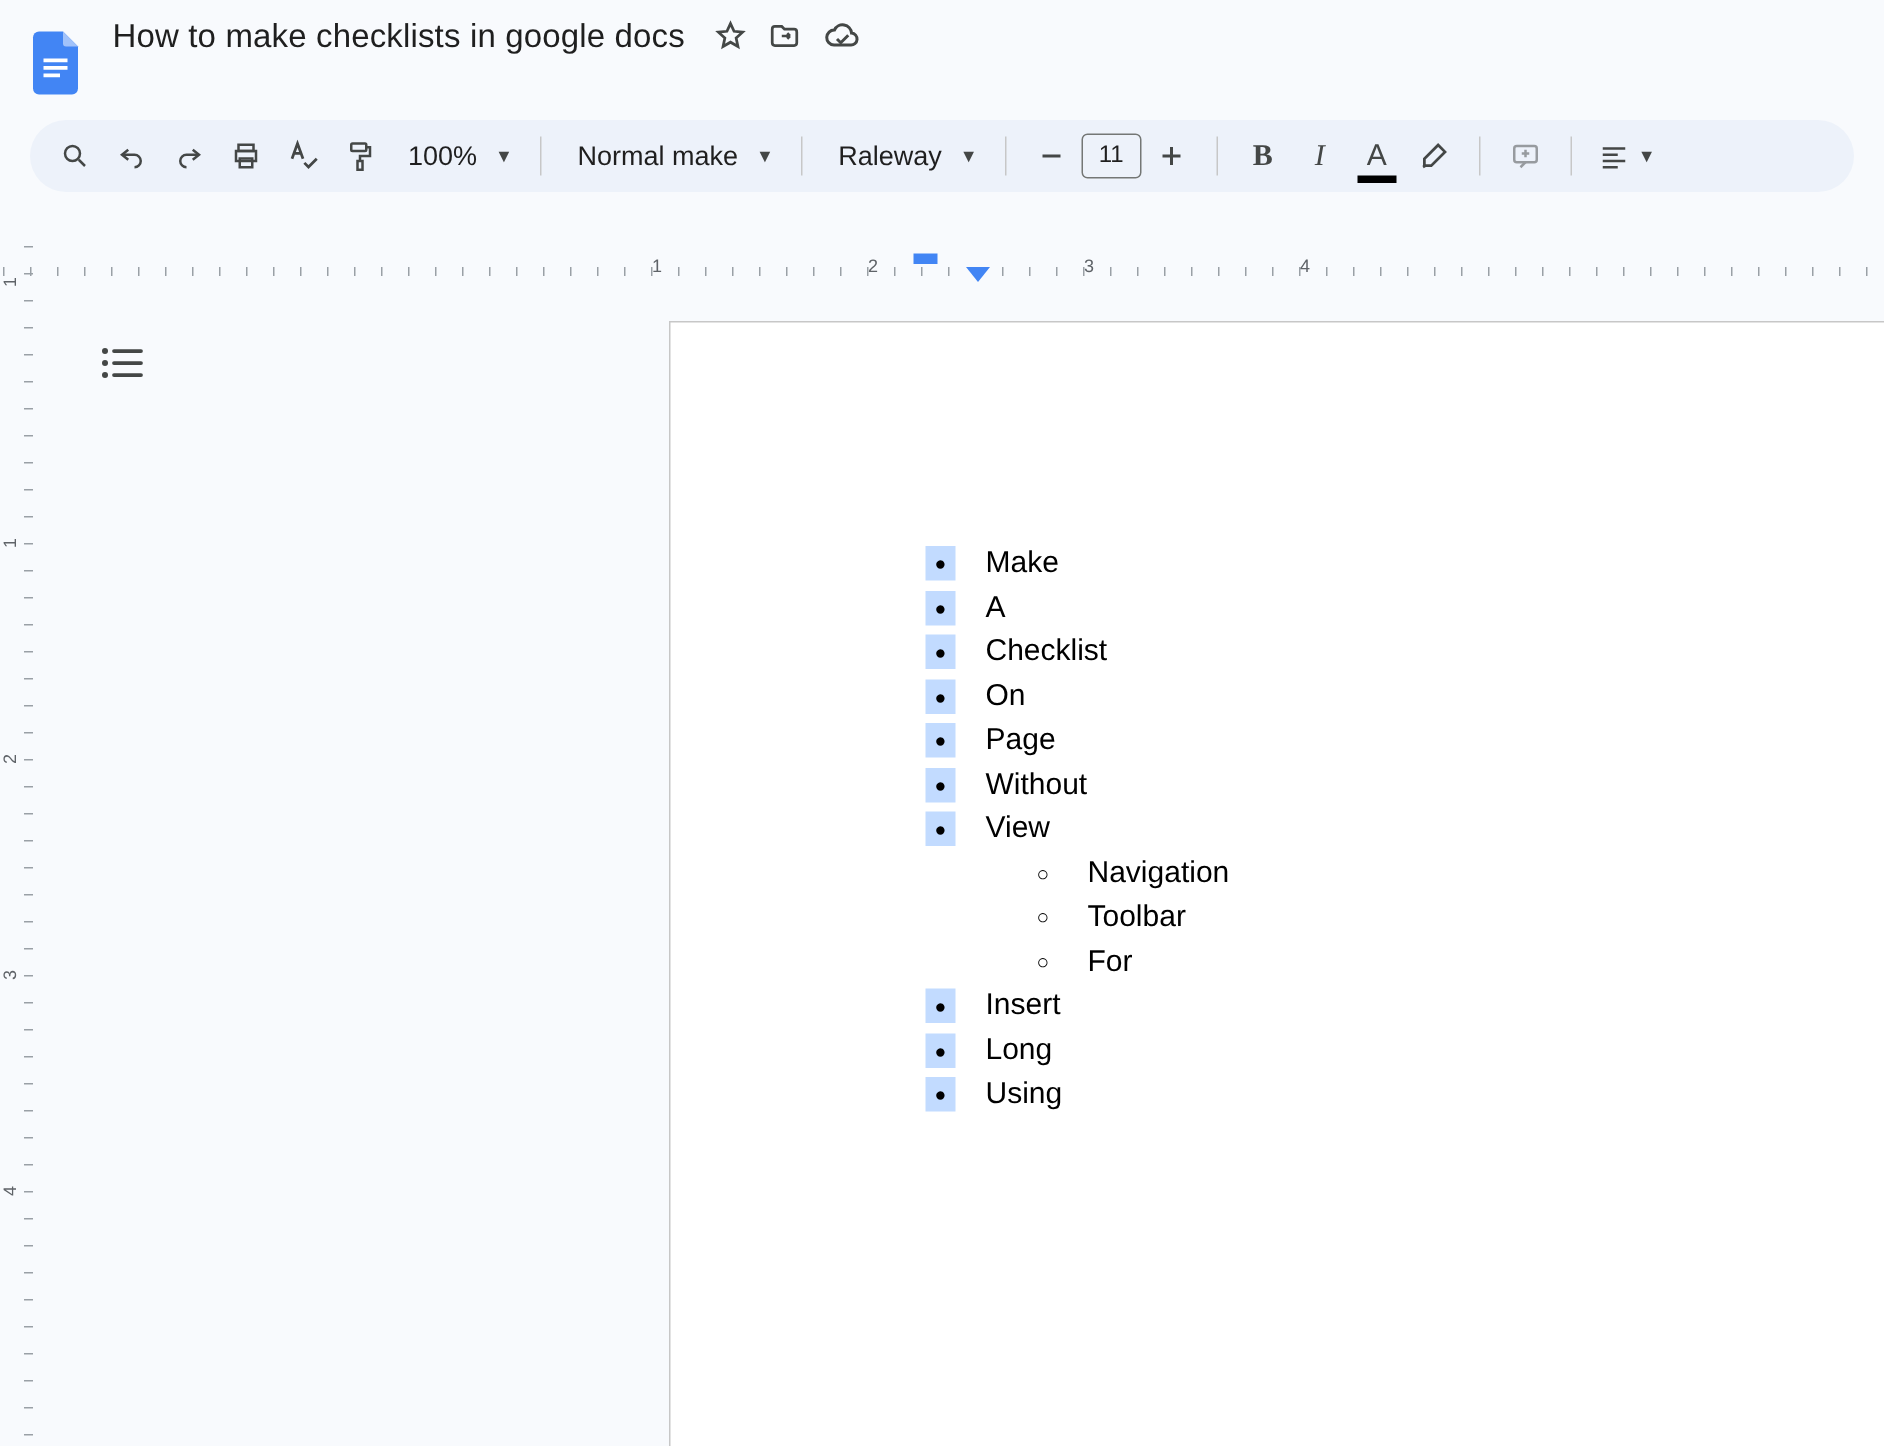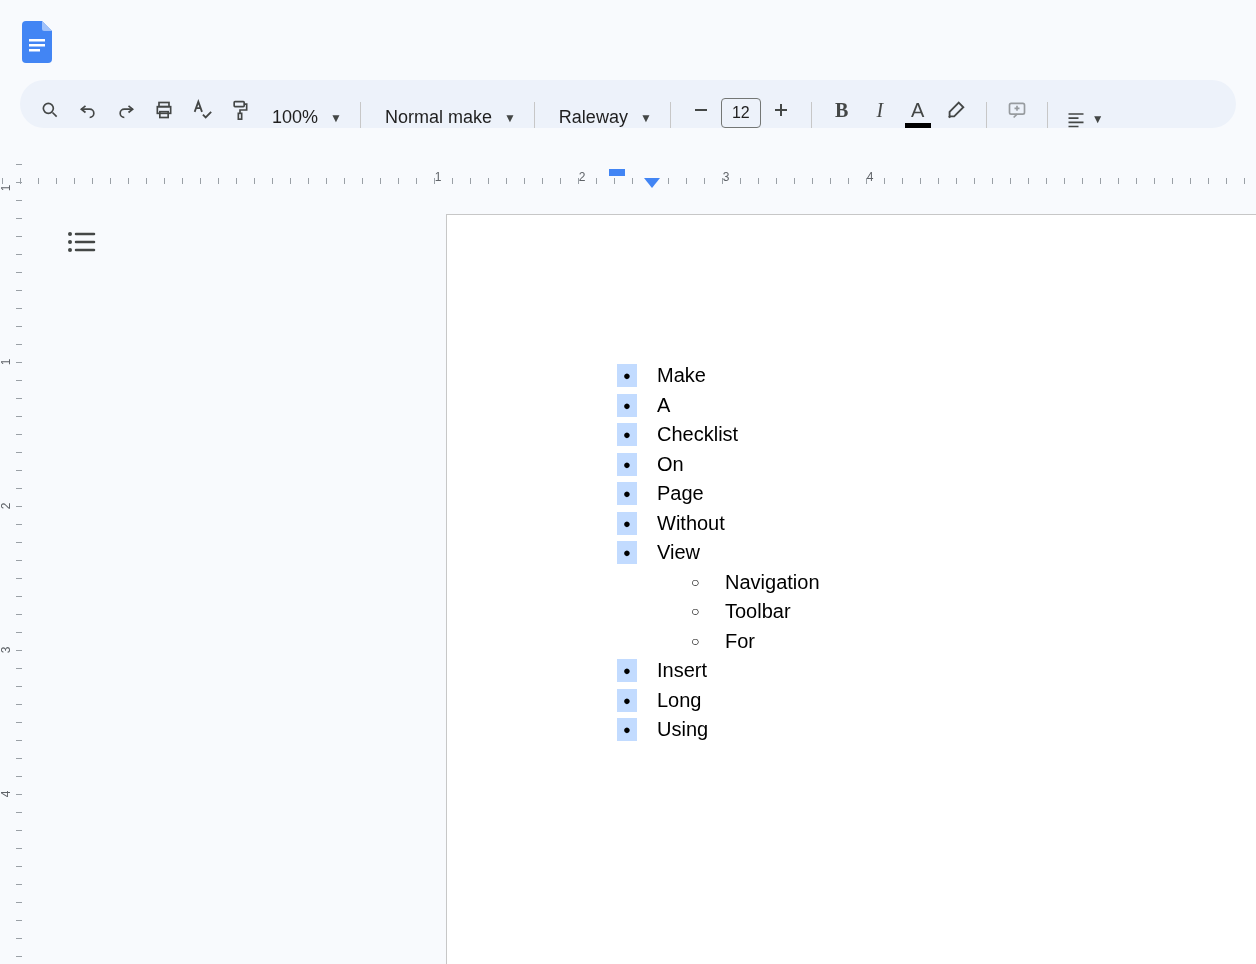--- a/index.html
+++ b/index.html
@@ -63,21 +63,21 @@
     cursor: default;
   }
 
   
   .toolbar {
     margin: 12px 20px 0 20px;
     background: #edf2fa;
     border-radius: 28px;
     height: 48px;
     display: flex;
-    align-items: flex-end;
+    align-items: center;
     padding: 0 12px;
     gap: 2px;
     color: #444746;
     width: 1216px;
   }
   .tb-btn {
     width: 36px;
     height: 36px;
     display: flex;
     align-items: center;
@@ -284,20 +284,40 @@
   <div class="docs-logo">
     <svg width="40" height="48" viewBox="0 0 40 48">
       <path d="M8 4 h16 l10 10 v28 a4 4 0 0 1 -4 4 H8 a4 4 0 0 1 -4 -4 V8 a4 4 0 0 1 4 -4 z" fill="#4285f4"></path>
       <path d="M24 4 l10 10 h-8 a2 2 0 0 1 -2 -2 z" fill="#a1c2fa"></path>
       <rect x="11" y="22" width="16" height="2.5" fill="#fff"></rect>
       <rect x="11" y="27" width="16" height="2.5" fill="#fff"></rect>
       <rect x="11" y="32" width="11" height="2.5" fill="#fff"></rect>
     </svg>
   </div>
   <div class="title-col">
+    <div class="doc-title-row">
+      <div class="doc-title">How to make checklists in google docs</div>
+      <div class="title-icon">
+        <svg width="22" height="22" viewBox="0 0 24 24" fill="none" stroke="#444746" stroke-width="2">
+            <path d="M12 3 l2.6 5.6 6.2 .6 -4.7 4.3 1.3 6.1 -5.4 -3.1 -5.4 3.1 1.3 -6.1 -4.7 -4.3 6.2 -.6 z"></path>
+          </svg>
+      </div>
+      <div class="title-icon">
+        <svg width="22" height="20" viewBox="0 0 24 22" fill="none" stroke="#444746" stroke-width="2">
+            <path d="M3 6 a2 2 0 0 1 2 -2 h5 l2 2 h7 a2 2 0 0 1 2 2 v8 a2 2 0 0 1 -2 2 H5 a2 2 0 0 1 -2 -2 z"></path>
+            <path d="M10 11 h6 m0 0 l-2 -2 m2 2 l-2 2"></path>
+          </svg>
+      </div>
+      <div class="title-icon">
+        <svg width="26" height="20" viewBox="0 0 26 20" fill="none" stroke="#444746" stroke-width="2">
+            <path d="M8 16 a5 5 0 0 1 .3 -10 a6 6 0 0 1 11.4 2 a4 4 0 0 1 -.7 8 z"></path>
+            <path d="M10 12 l2.5 2.5 5 -5"></path>
+          </svg>
+      </div>
+    </div>
   </div>
 </div>
 
 <div class="toolbar">
   <div class="tb-btn">
     <svg width="20" height="20" viewBox="0 0 24 24" fill="none" stroke="#444746" stroke-width="2">
         <circle cx="10" cy="10" r="6"></circle>
         <path d="M15 15 l5 5"></path>
       </svg>
   </div>
@@ -346,21 +366,21 @@
   <div class="tb-dd" style="min-width:110px;">
     <span class="tb-text">Raleway</span>
     <span class="dropdown-caret" style="margin-left:auto;">▼</span>
   </div>
   <div class="tb-sep"></div>
   <div class="tb-btn">
     <svg width="16" height="16" viewBox="0 0 16 16">
         <rect x="2" y="7" width="12" height="2" fill="#444746"></rect>
       </svg>
   </div>
-  <div class="font-size-box">12</div>
+  <div class="font-size-box">11</div>
   <div class="tb-btn">
     <svg width="16" height="16" viewBox="0 0 16 16">
         <rect x="2" y="7" width="12" height="2" fill="#444746"></rect>
         <rect x="7" y="2" width="2" height="12" fill="#444746"></rect>
       </svg>
   </div>
   <div class="tb-sep"></div>
   <div class="tb-btn">
       <span class="bold-b">B</span>
     </div>

